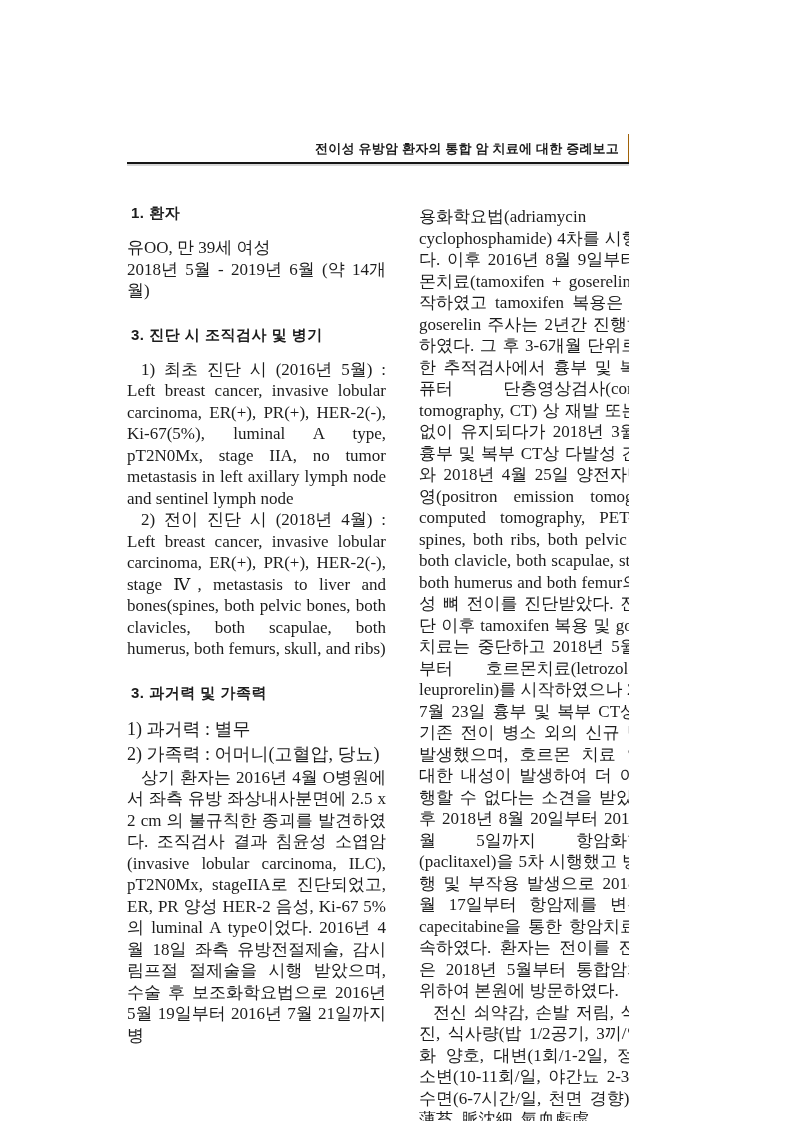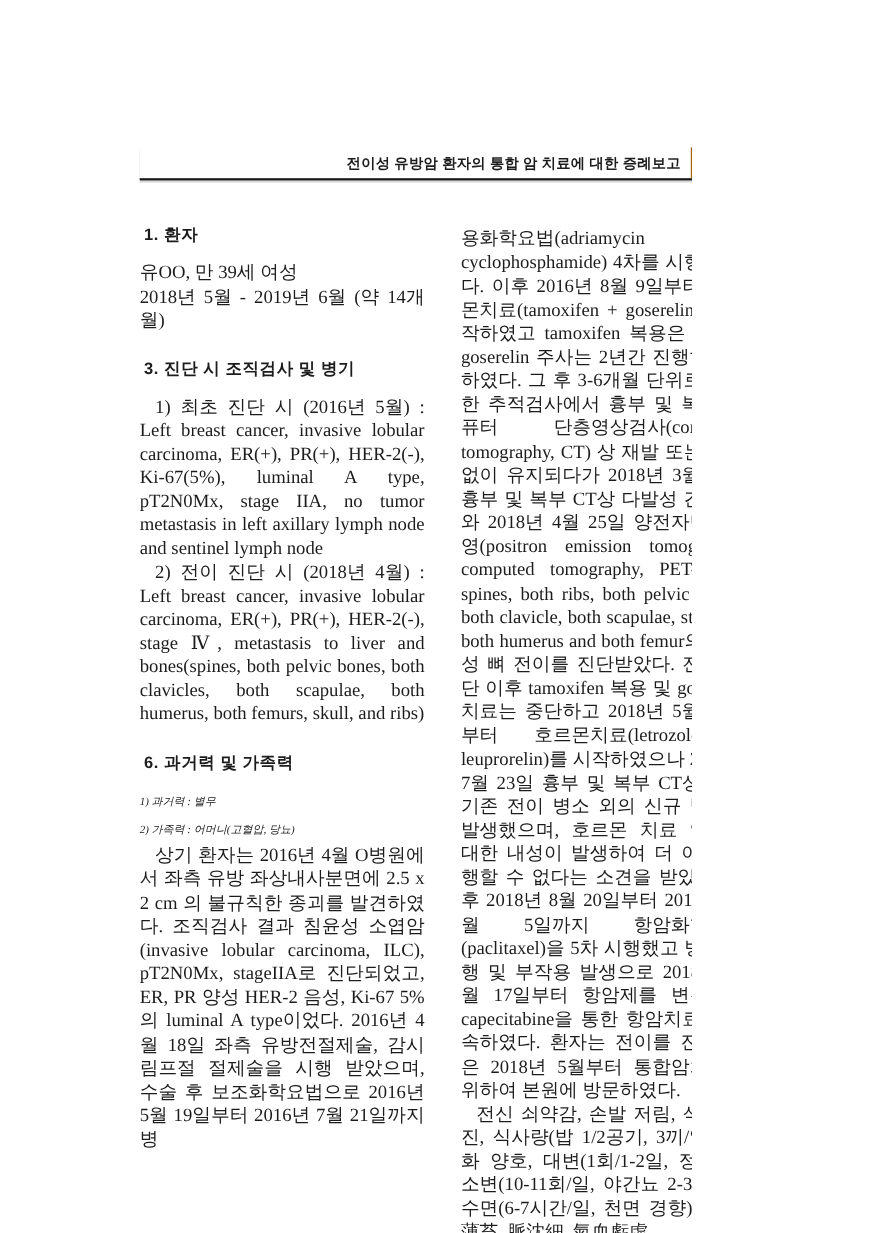--- a/index.html
+++ b/index.html
@@ -77,24 +77,23 @@
   .body-text {
     font-size: 17px;
     line-height: 21.5px;
     text-align: justify;
     margin: 0;
   }
   .indent {
     text-indent: 14px;
   }
   .plain-line {
-    font-size: 10px;
+    font-size: 18px;
     line-height: 25px;
     margin: 0;
-    font-style: italic;
   }
   .gap-s { height: 10px; }
 </style>
 </head>
 <body>
 
 <div class="page">
 
   <div class="running-header">
     <div class="running-header-inner">
@@ -109,21 +108,21 @@
 
       <div class="sec-heading first">1. 환자</div>
       <p class="body-text">유OO, 만 39세 여성</p>
 
       <p class="body-text">2018년 5월 - 2019년 6월 (약 14개월)</p>
 
       <div class="sec-heading">3. 진단 시 조직검사 및 병기</div>
       <p class="body-text indent">1) 최초 진단 시 (2016년 5월) : Left breast cancer, invasive lobular carcinoma, ER(+), PR(+), HER-2(-), Ki-67(5%), luminal A type, pT2N0Mx, stage IIA, no tumor metastasis in left axillary lymph node and sentinel lymph node</p>
       <p class="body-text indent">2) 전이 진단 시 (2018년 4월) : Left breast cancer, invasive lobular carcinoma, ER(+), PR(+), HER-2(-), stage Ⅳ, metastasis to liver and bones(spines, both pelvic bones, both clavicles, both scapulae, both humerus, both femurs, skull, and ribs)</p>
 
-      <div class="sec-heading">6. 과거력 및 가족력</div>
+      <div class="sec-heading">3. 과거력 및 가족력</div>
       <p class="plain-line">1) 과거력 : 별무</p>
       <p class="plain-line">2) 가족력 : 어머니(고혈압, 당뇨)</p>
 
       <p class="body-text indent">상기 환자는 2016년 4월 O병원에서 좌측 유방 좌상내사분면에 2.5 x 2 cm 의 불규칙한 종괴를 발견하였다. 조직검사 결과 침윤성 소엽암(invasive lobular carcinoma, ILC), pT2N0Mx, stageIIA로 진단되었고, ER, PR 양성 HER-2 음성, Ki-67 5%의 luminal A type이었다. 2016년 4월 18일 좌측 유방전절제술, 감시 림프절 절제술을 시행 받았으며, 수술 후 보조화학요법으로 2016년 5월 19일부터 2016년 7월 21일까지 병</p>
 
     </div>
 
     <div class="col">
 
       <div class="gap-s"></div>

